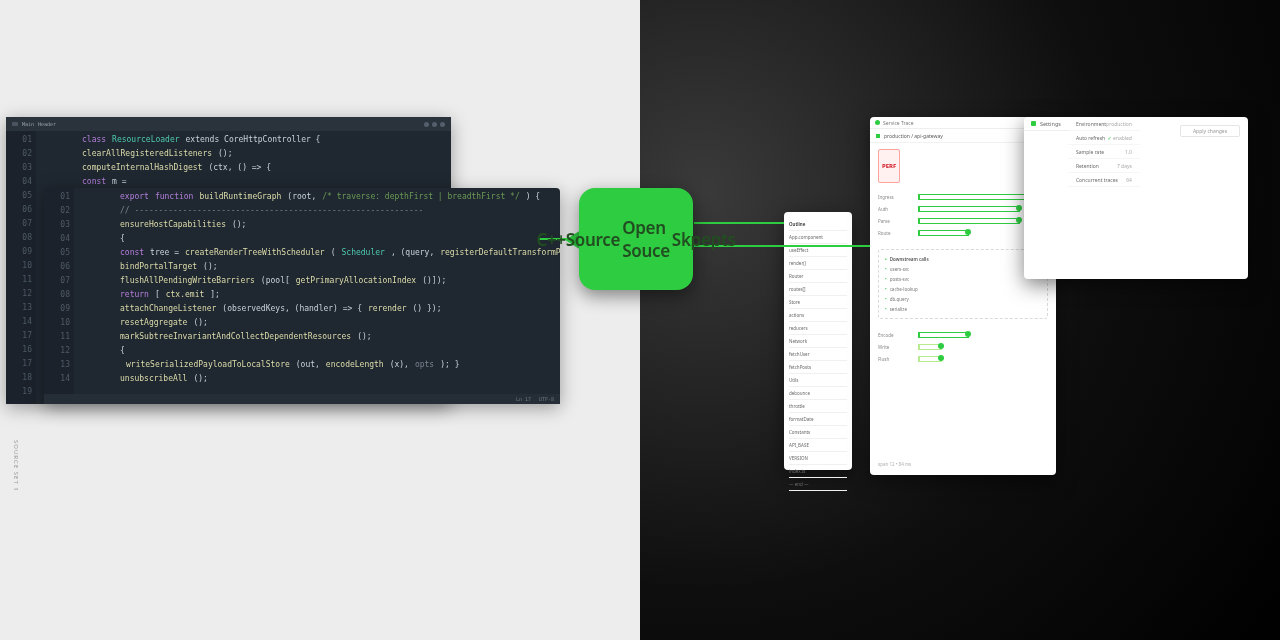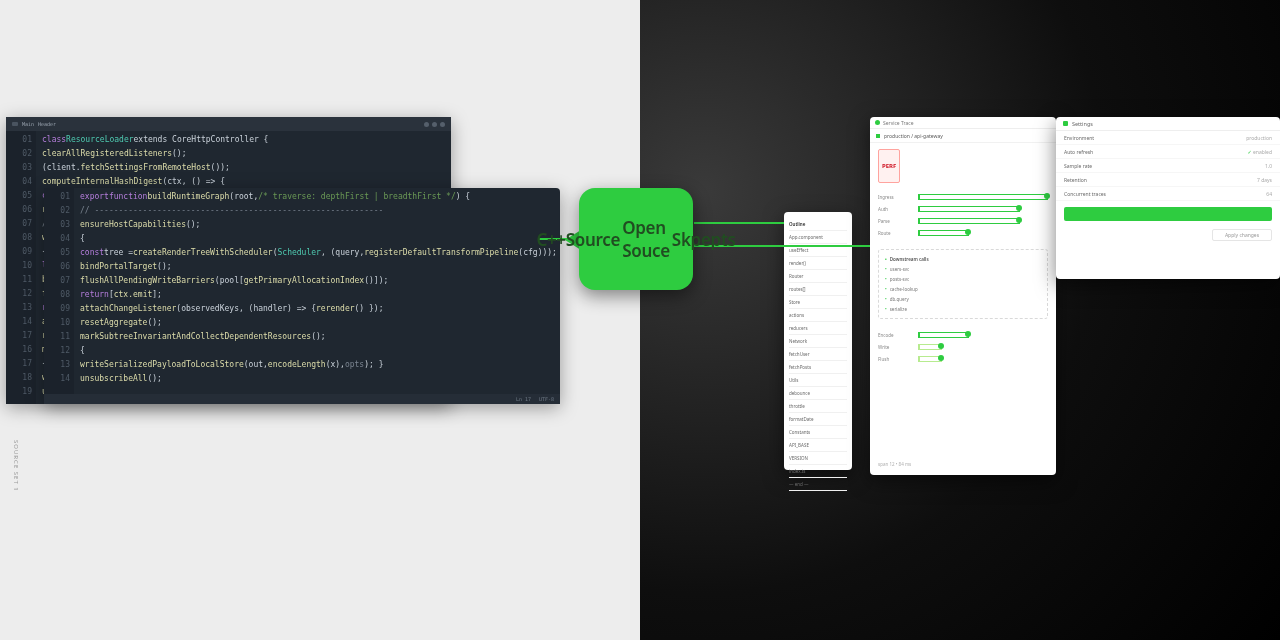--- a/index.html
+++ b/index.html
@@ -16,21 +16,21 @@
 
   .editor .titlebar { height:14px; background:#2a323c; display:flex; align-items:center; justify-content:space-between; padding:0 6px; font-size:5px; color:#9aa4b0; }
   .editor .titlebar .tb-left  { display:flex; gap:4px; align-items:center; }
   .editor .titlebar .tb-right { display:flex; gap:3px; align-items:center; }
   .tb-dot { width:5px; height:5px; border-radius:50%; background:#555f6b; }
   .tb-seg { width:6px; height:4px; background:#4a5460; border-radius:1px; }
   .editor .body { display:flex; height:calc(100% - 14px); font-size:8px; line-height:14px; }
   .editor .gutter { width:30px; background:#1b222b; color:#4f5a66; text-align:right; padding:2px 4px 2px 0; }
   .editor .gutter div { height:14px;text-align:right; }
   .editor .code { flex:1; padding:2px 6px; overflow:hidden; }
-  .editor .code .line { height:14px; display:flex; white-space:nowrap; }
+  .editor .code .line { height:14px; display:flex; gap:6px; white-space:nowrap;margin-left:40px; }
   .editor .code .line span.kw   { color:#b57edc; }
   .editor .code .line span.fn   { color:#dcdcaa; }
   .editor .code .line span.type { color:#4ec9b0; }
   .editor .code .line span.txt  { color:#c9d1d9;text-align:center; }
   .editor .code .line span.com  { color:#6a9955;text-align:right; }
   .editor .code .line span.pale { color:#7a8490; }
   #editor-b .body { height:calc(100% - 10px); }
   #editor-b .statusbar { height:10px; background:#252d37; font-size:5px; color:#6d7884; display:flex; justify-content:flex-end; align-items:center; padding:0 6px; gap:8px; }
 
   .side-vert { position:absolute; left:12px; top:440px; font-size:6px; color:#9a9a9a; writing-mode:vertical-rl; letter-spacing:1px; }
@@ -69,21 +69,21 @@
   #panel-diagram .row .bar.half { width:60%; flex:none; }
   #panel-diagram .row .bar.q    { width:30%; flex:none; }
   #panel-diagram .row .bar.stub { width:14%; flex:none; border-color:#b7eb8f; }
   #panel-diagram .row .bar .node { position:absolute; right:-3px; top:-2px; width:6px; height:6px; border-radius:50%; background:#2ecc40; }
   #panel-diagram .flow { margin:6px 8px; border:1px dashed #d9d9d9; border-radius:3px; padding:4px 6px; }
   #panel-diagram .flow .step { font-size:4.5px; color:#7a7a7a; padding:2px 0; }
   #panel-diagram .flow .step::before { content:"•"; color:#2ecc40; margin-right:3px; }
   #panel-diagram .foot { position:absolute; bottom:8px; left:8px; font-size:4.5px; color:#b0b0b0; }
 
   
-  #panel-settings { left:1056px; top:117px; width:224px; height:162px; display:flex; flex-direction:column; }
+  #panel-settings { left:1024px; top:117px; width:224px; height:162px; display:flex; }
   #panel-settings .hdr { height:14px; display:flex; align-items:center; padding:0 7px; font-size:5.5px; color:#6b6b6b; border-bottom:1px solid #eee; gap:4px; }
   #panel-settings .hdr .chip { width:5px; height:5px; border-radius:1px; background:#2ecc40; }
   #panel-settings .pair { height:14px; display:flex; align-items:center; justify-content:space-between; padding:0 8px; font-size:5px; color:#6b6b6b; border-bottom:1px solid #f6f6f6; }
   #panel-settings .pair .k { }
   #panel-settings .pair .v { color:#aaa; }
   #panel-settings .pair.check .v::before { content:"✓ "; color:#2ecc40; }
   #panel-settings .hl { margin:6px 8px 0 8px; height:14px; background:#2ecc40; border-radius:2px; }
   #panel-settings .btn-ghost { margin:8px 8px 0 auto; width:60px; height:12px; border:1px solid #e5e5e5; border-radius:2px; font-size:5px; color:#999; display:flex; align-items:center; justify-content:center; }
 
 </style>
@@ -130,25 +130,20 @@
       </div>
     <div class="code" id="code-a">
         <div class="line">
           <span class="kw">class</span>
           <span class="type">ResourceLoader</span>
           <span class="txt">extends CoreHttpController {</span>
         </div>
         <div class="line">
           <span class="fn">clearAllRegisteredListeners</span>
           <span class="txt">();</span>
-        </div>
-        <div class="line">
-          <span class="txt">(client.</span>
-          <span class="fn">fetchSettingsFromRemoteHost</span>
-          <span class="txt">());</span>
         </div>
         <div class="line">
           <span class="fn">computeInternalHashDigest</span>
           <span class="txt">(ctx, () =&gt; {</span>
         </div>
         <div class="line">
           <span class="kw">const</span>
           <span class="txt">m =</span>
         </div>
         <div class="line">

